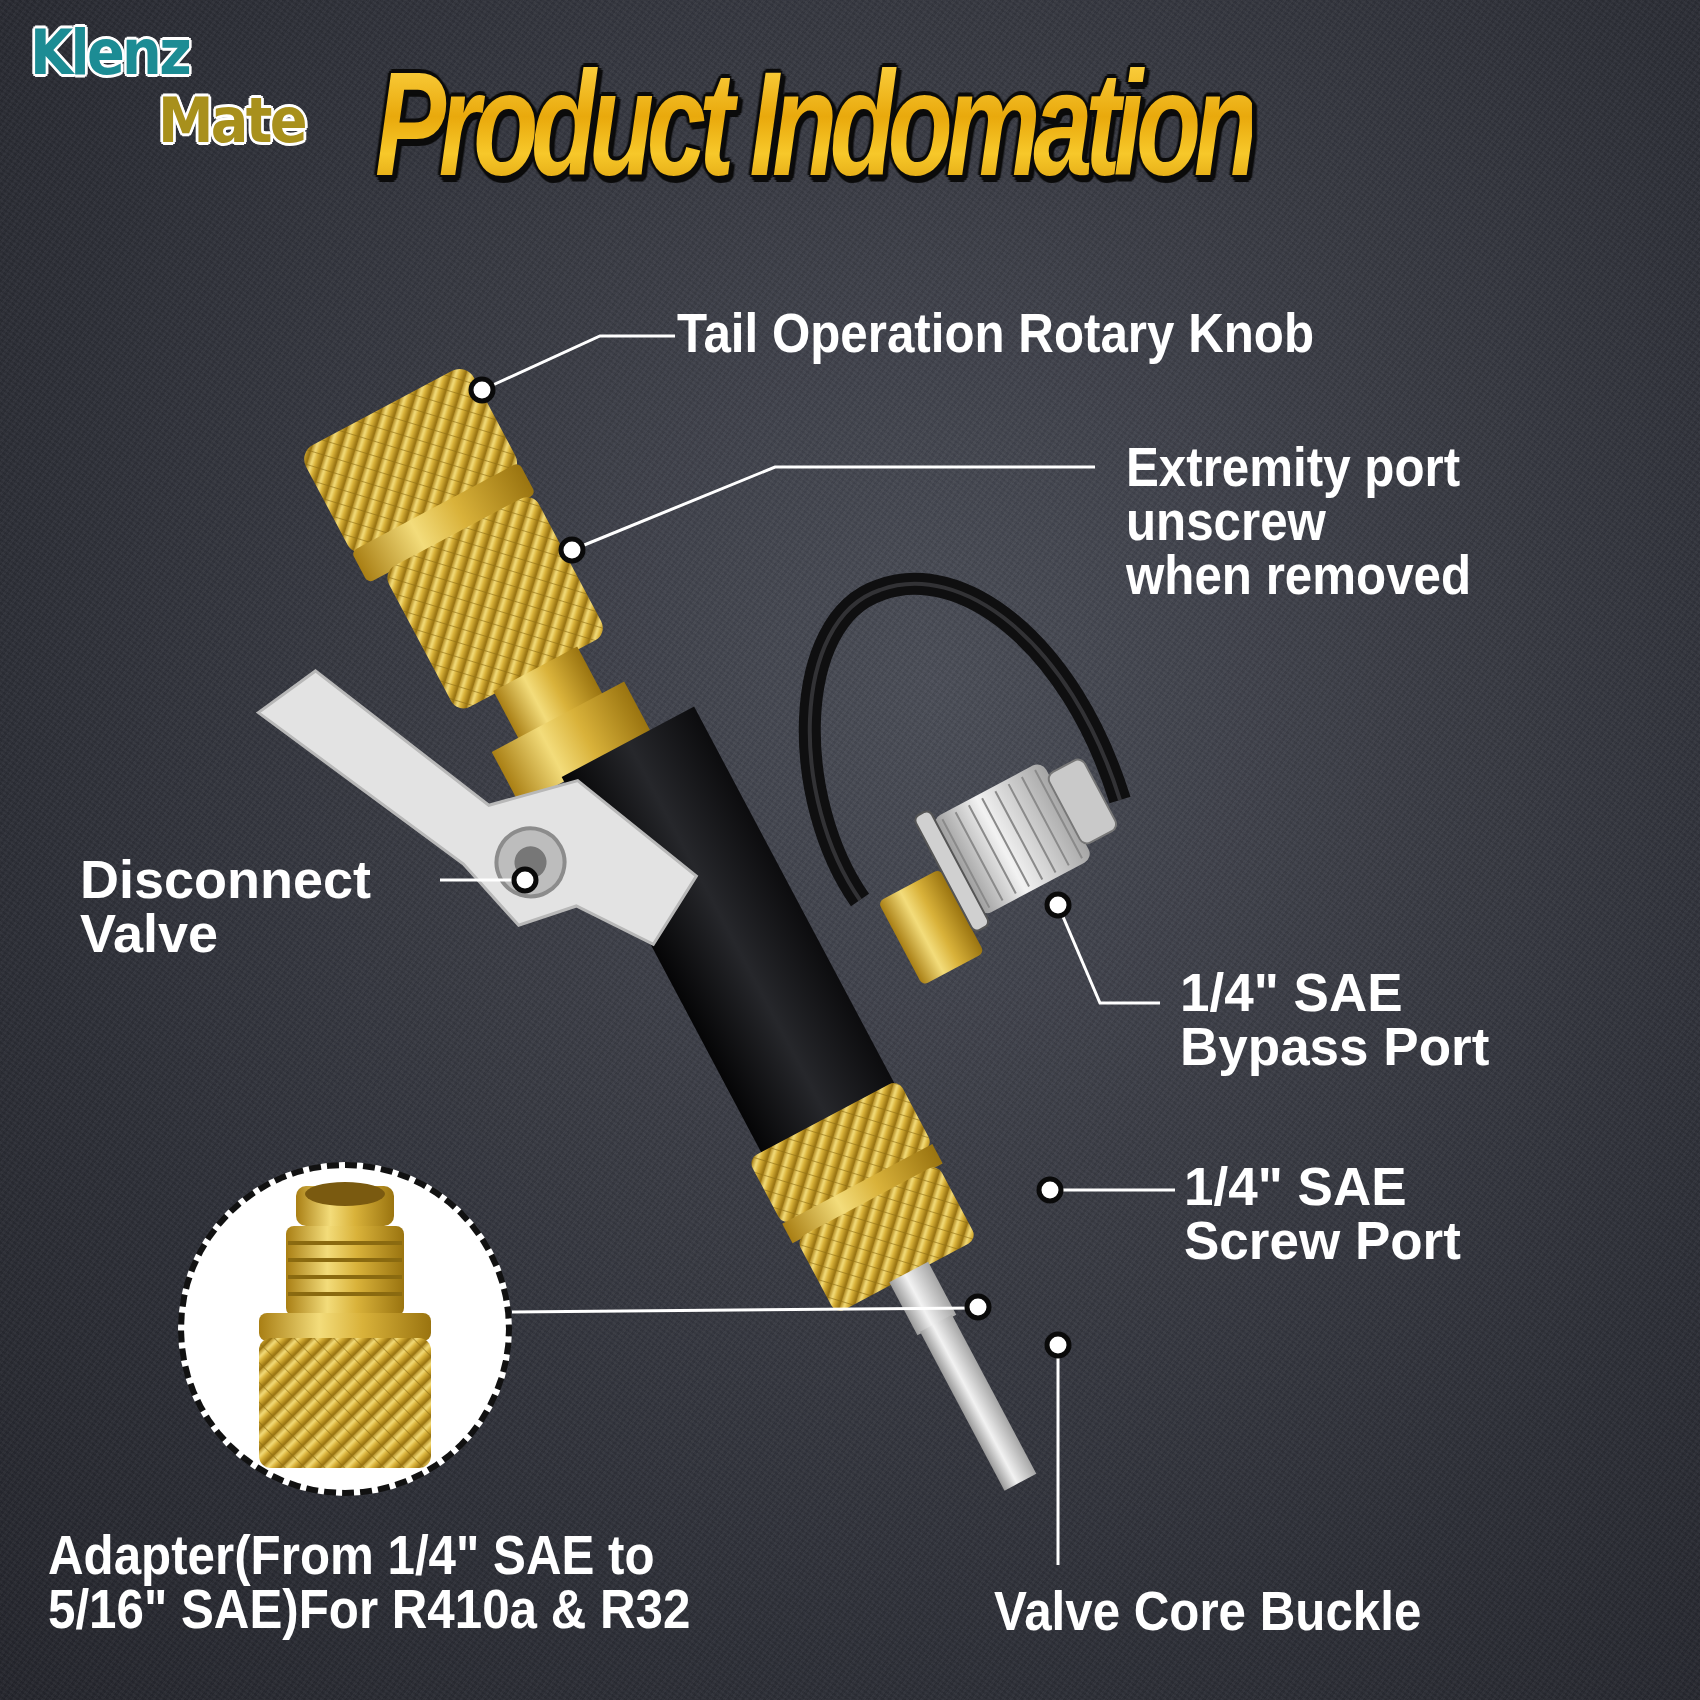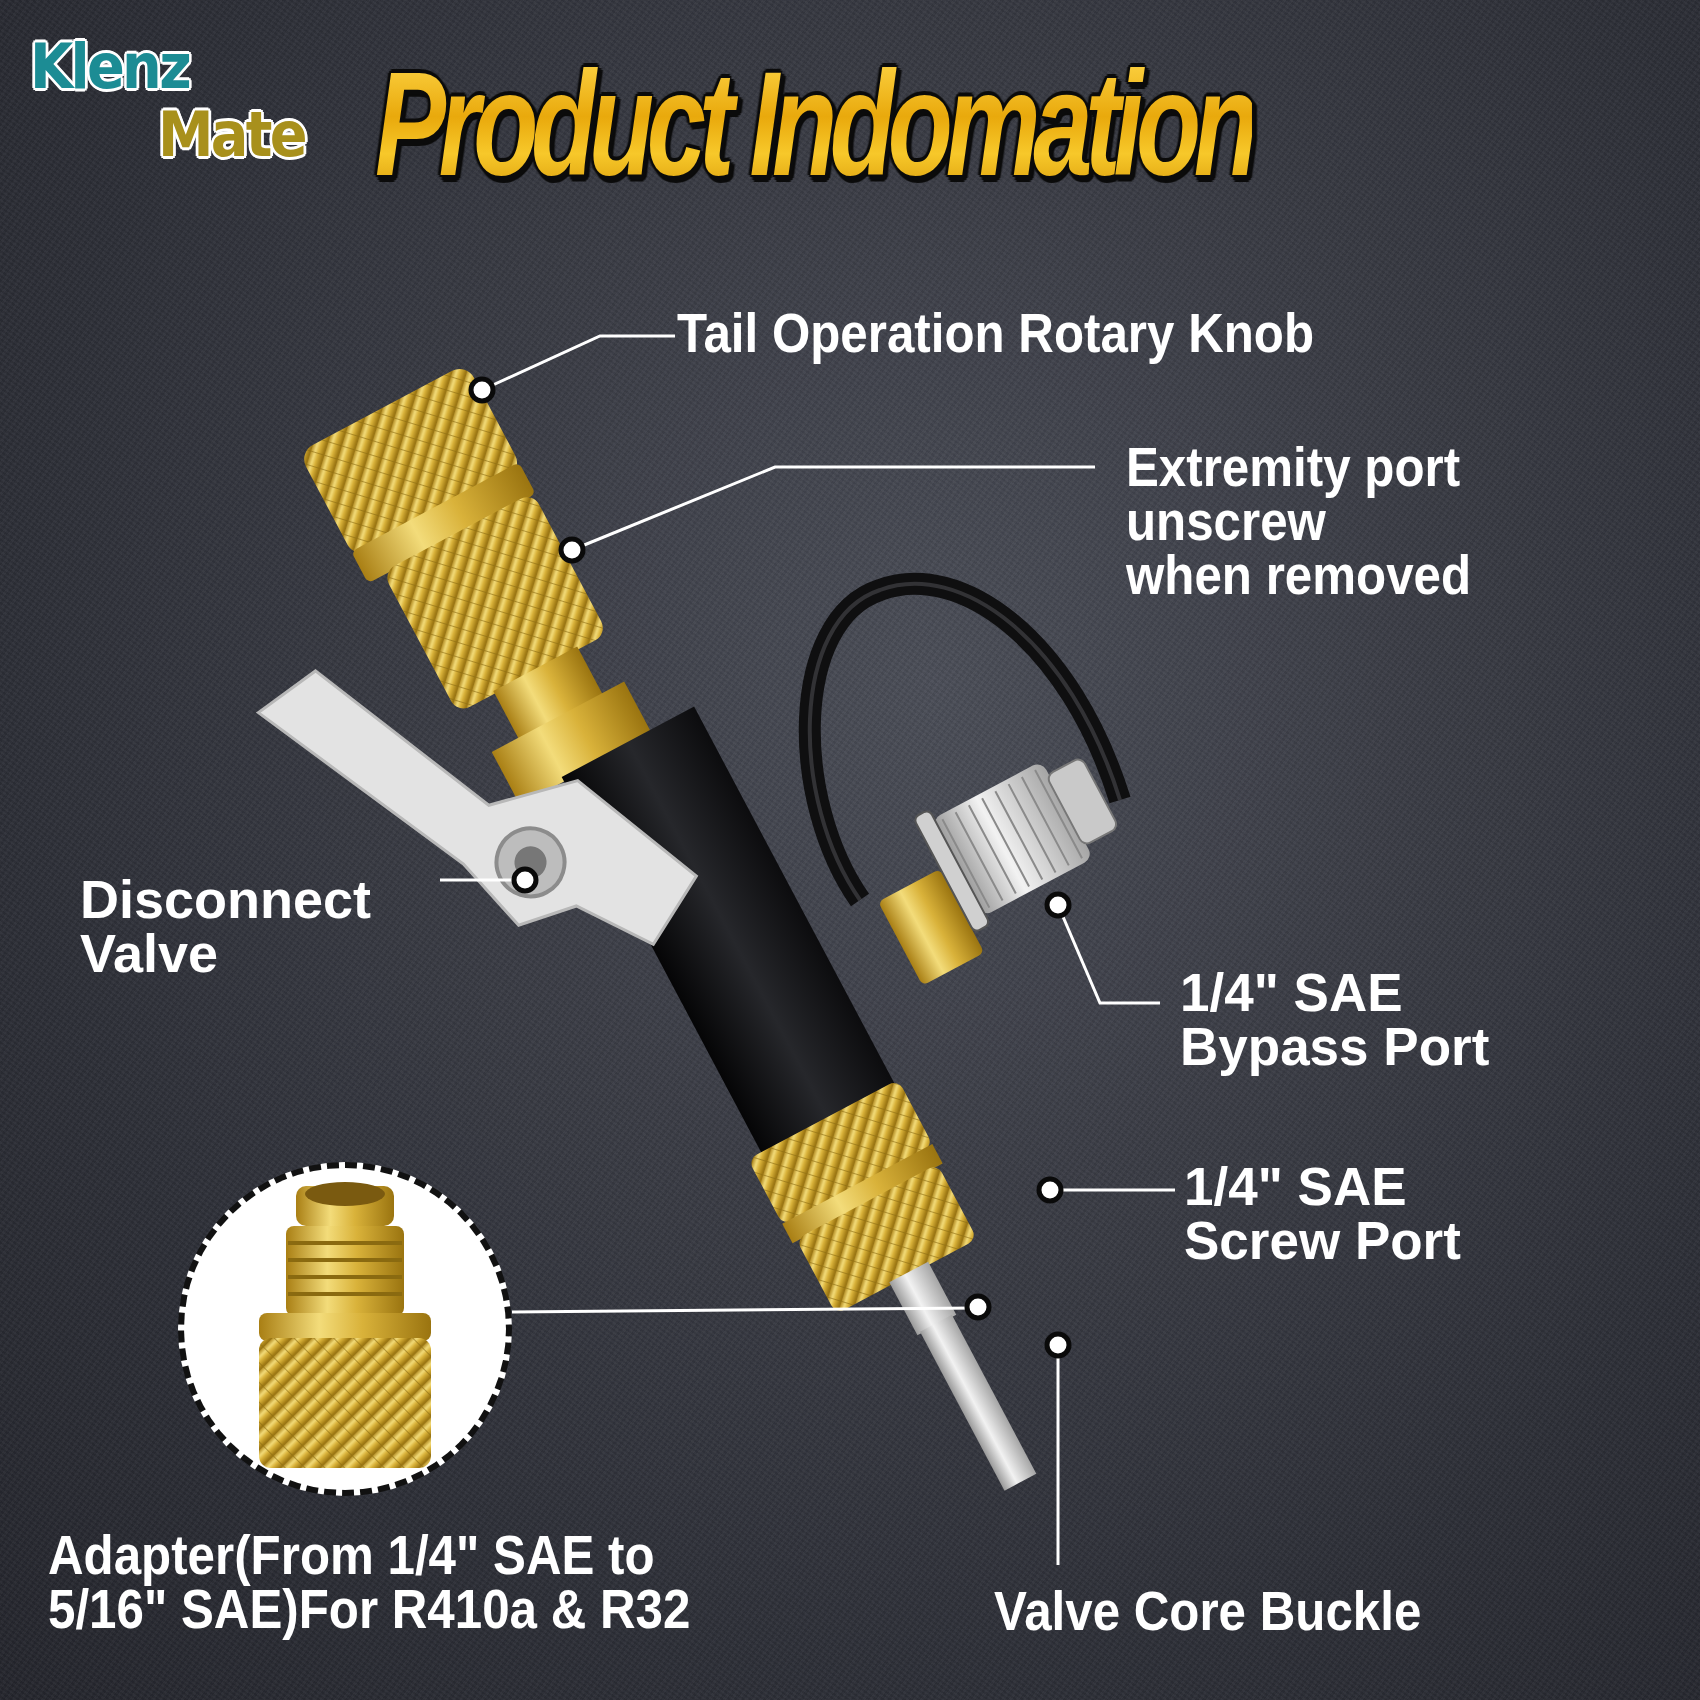--- a/index.html
+++ b/index.html
@@ -7,21 +7,21 @@
     width:1700px; height:1700px; overflow:hidden; position:relative;
     background: radial-gradient(ellipse at 55% 40%, #4a4d57 0%, #3a3c45 35%, #2c2e36 70%, #24252c 100%);
     font-family: "Liberation Sans", sans-serif;
   }
   .grain {
     position:absolute; inset:0; pointer-events:none;
     background-image:
       repeating-linear-gradient(35deg, rgba(255,255,255,0.025) 0 2px, rgba(0,0,0,0.03) 2px 4px),
       repeating-linear-gradient(-55deg, rgba(255,255,255,0.02) 0 3px, rgba(0,0,0,0.025) 3px 6px);
   }
-  .logo { position:absolute; left:28px; top:30px; width:330px; height:150px;text-align:right; }
+  .logo { position:absolute; left:28px; top:16px; width:330px; height:150px;text-align:right; }
   .logo-klenz {
     position:absolute; left:2px; top:0; font-weight:900; font-size:62px; letter-spacing:-3px;
     color:#1c8c94; -webkit-text-stroke:0; font-family:"DejaVu Sans", sans-serif;
     text-shadow: 3px 0 0 #fff,-3px 0 0 #fff,0 3px 0 #fff,0 -3px 0 #fff,2px 2px 0 #fff,-2px -2px 0 #fff,2px -2px 0 #fff,-2px 2px 0 #fff;
     transform: scaleX(0.9); transform-origin:left;
   }
   .logo-mate {
     position:absolute; left:130px; top:68px; font-weight:900; font-size:62px; letter-spacing:-3px;
     color:#a8901c; font-family:"DejaVu Sans", sans-serif;
     text-shadow: 3px 0 0 #fff,-3px 0 0 #fff,0 3px 0 #fff,0 -3px 0 #fff,2px 2px 0 #fff,-2px -2px 0 #fff,2px -2px 0 #fff,-2px 2px 0 #fff;
@@ -150,21 +150,21 @@
     <path d="M104 75 h114 M104 92 h114 M104 109 h114 M104 126 h114" stroke="#8a6a10" stroke-width="4"></path>
     <rect x="75" y="145" width="172" height="28" rx="8" fill="url(#brass)"></rect>
     <rect x="75" y="170" width="172" height="130" rx="12" fill="url(#knurl)"></rect>
   </svg>
 </div>
 
 <div class="label narrow" style="left:677px; top:306px;">Tail Operation Rotary Knob</div>
 <div class="label narrow" style="left:1126px; top:440px; line-height:54px;">Extremity port
 unscrew
 when removed</div>
-<div class="label" style="left:80px; top:872px; font-size:54px;">Disconnect
+<div class="label" style="left:80px; top:852px; font-size:54px;">Disconnect
 Valve</div>
 <div class="label" style="left:1180px; top:966px; font-size:53px;">1/4" SAE
 Bypass Port</div>
 <div class="label" style="left:1184px; top:1160px; font-size:53px;">1/4" SAE
 Screw Port</div>
 <div class="label narrow" style="left:48px; top:1528px;">Adapter(From 1/4" SAE to
 5/16" SAE)For R410a &amp; R32</div>
 <div class="label narrow" style="left:994px; top:1584px;">Valve Core Buckle</div>
 
 </body></html>

